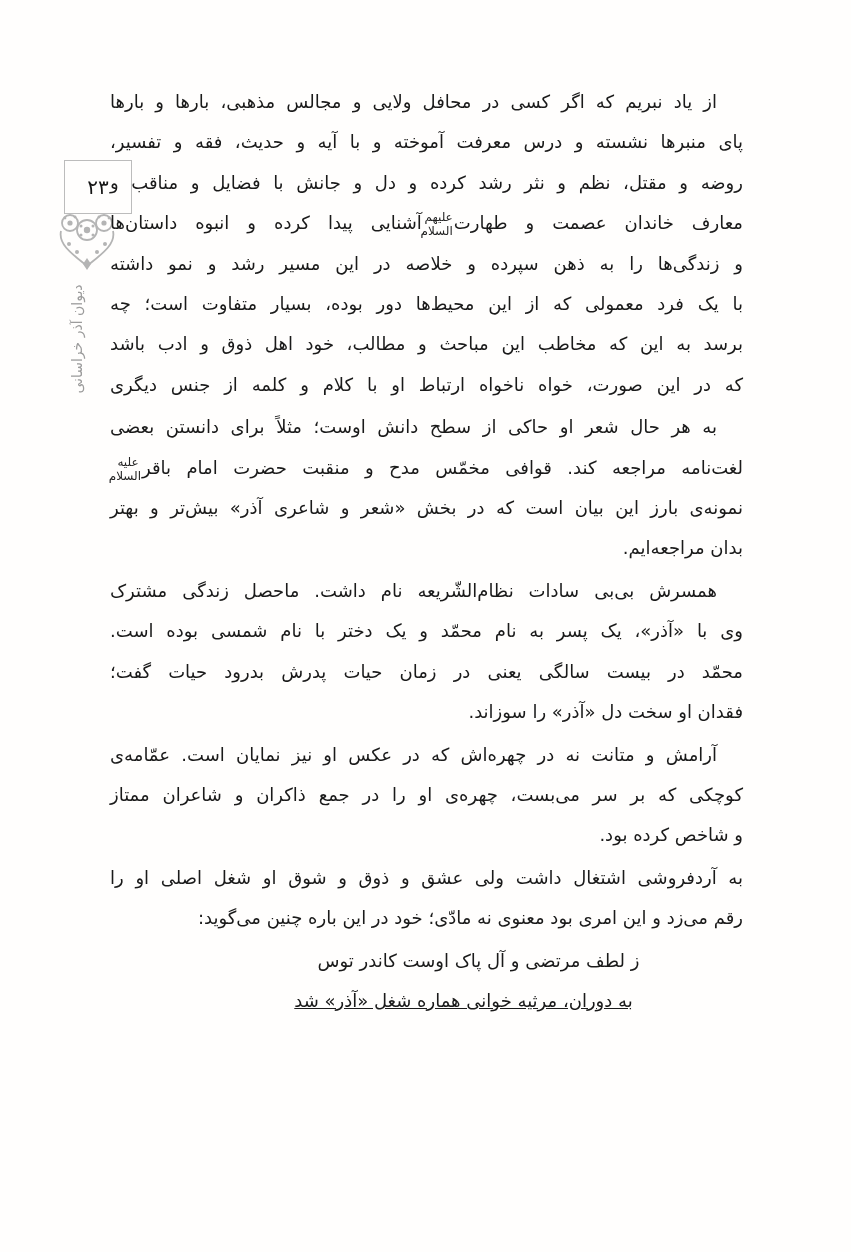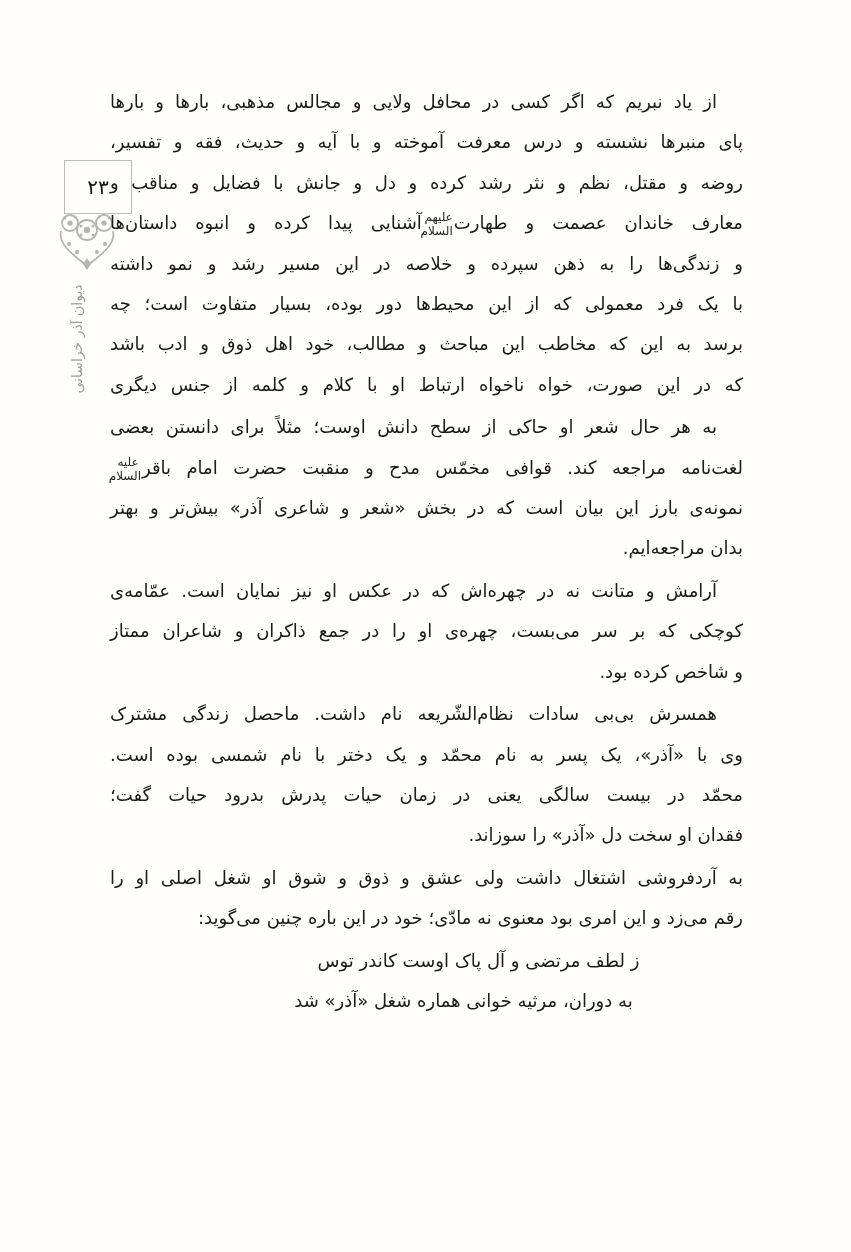--- a/index.html
+++ b/index.html
@@ -42,21 +42,21 @@
   .line.end {
     text-align: right;
     text-align-last: right;
   }
   .line.verse {
     text-align: center;
     text-align-last: center;
     white-space: nowrap;
   }
   .line.v1 { padding-left: 104px; }
-  .line.v2 { padding-left: 74px; }
+  .line.v2 { padding-left: 74px; text-decoration: underline; }
 
   
   .seal {
     display: inline-block;
     width: 26px;
     font-size: 12px;
     line-height: 1.15;
     text-align: center;
     vertical-align: -6px;
     color: #222222;
@@ -162,30 +162,30 @@
     </div>
 
     <div class="para">
       <div class="line indent">به هر حال شعر او حاکی از سطح دانش اوست؛ مثلاً برای دانستن بعضی</div>
       <div class="line"><span>لغت‌نامه مراجعه کند. قوافی مخمّس مدح و منقبت حضرت امام باقر</span><span class="seal">علیه السلام</span></div>
       <div class="line">نمونه‌ی بارز این بیان است که در بخش «شعر و شاعری آذر» بیش‌تر و بهتر</div>
       <div class="line end">بدان مراجعه‌ایم.</div>
     </div>
 
     <div class="para">
-      <div class="line indent">آرامش و متانت نه در چهره‌اش که در عکس او نیز نمایان است. عمّامه‌ی</div>
-      <div class="line">کوچکی که بر سر می‌بست، چهره‌ی او را در جمع ذاکران و شاعران ممتاز</div>
-      <div class="line end">و شاخص کرده بود.</div>
-    </div>
-
-    <div class="para">
       <div class="line indent">همسرش بی‌بی سادات نظام‌الشّریعه نام داشت. ماحصل زندگی مشترک</div>
       <div class="line">وی با «آذر»، یک پسر به نام محمّد و یک دختر با نام شمسی بوده است.</div>
       <div class="line">محمّد در بیست سالگی یعنی در زمان حیات پدرش بدرود حیات گفت؛</div>
       <div class="line end">فقدان او سخت دل «آذر» را سوزاند.</div>
+    </div>
+
+    <div class="para">
+      <div class="line indent">آرامش و متانت نه در چهره‌اش که در عکس او نیز نمایان است. عمّامه‌ی</div>
+      <div class="line">کوچکی که بر سر می‌بست، چهره‌ی او را در جمع ذاکران و شاعران ممتاز</div>
+      <div class="line end">و شاخص کرده بود.</div>
     </div>
 
     <div class="para">
       <div class="line">به آردفروشی اشتغال داشت ولی عشق و ذوق و شوق او شغل اصلی او را</div>
       <div class="line end">رقم می‌زد و این امری بود معنوی نه مادّی؛ خود در این باره چنین می‌گوید:</div>
     </div>
 
     <div class="para">
       <div class="line verse v1">ز لطف مرتضی و آل پاک اوست کاندر توس</div>
       <div class="line verse v2">به دوران، مرثیه خوانی هماره شغل «آذر» شد</div>

